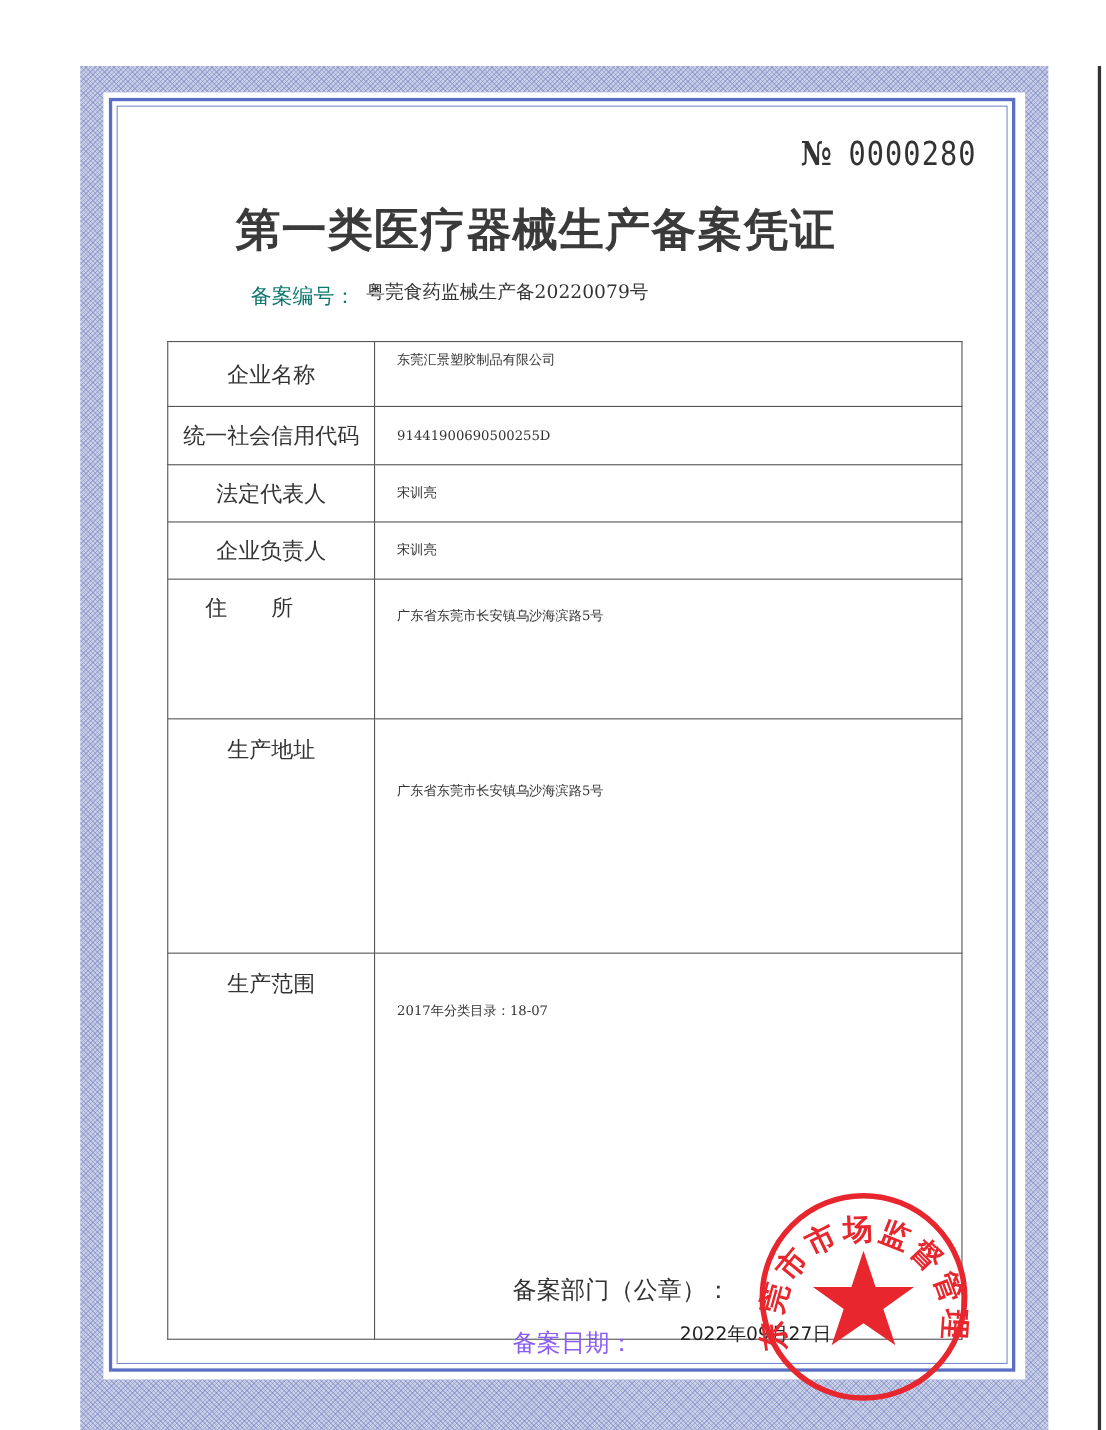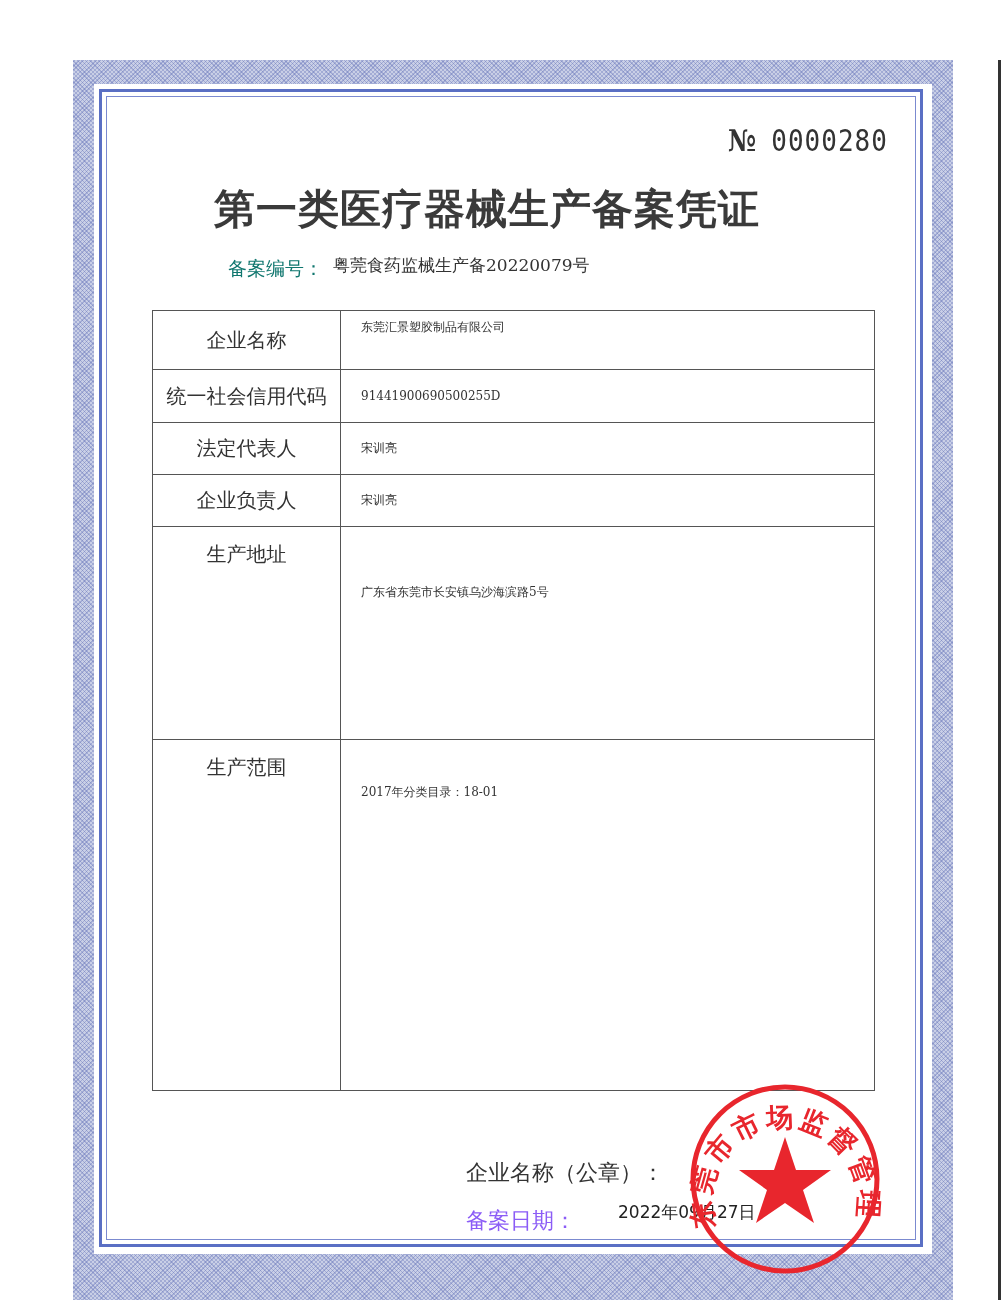--- a/index.html
+++ b/index.html
@@ -92,32 +92,36 @@
     <td class="v">91441900690500255D</td>
   </tr>
   <tr class="r3">
     <td class="k">法定代表人</td>
     <td class="v">宋训亮</td>
   </tr>
   <tr class="r4">
     <td class="k">企业负责人</td>
     <td class="v">宋训亮</td>
   </tr>
+  <tr class="r5">
+    <td class="k">住所</td>
+    <td class="v">广东省东莞市长安镇乌沙海滨路5号</td>
+  </tr>
   <tr class="r6">
     <td class="k">生产地址</td>
     <td class="v">广东省东莞市长安镇乌沙海滨路5号</td>
   </tr>
   <tr class="r7">
     <td class="k">生产范围</td>
-    <td class="v">2017年分类目录：18-01</td>
+    <td class="v">2017年分类目录：18-07</td>
   </tr>
 </tbody>
   </table>
 
-<div class="footer-dept">企业名称（公章）：</div>
+<div class="footer-dept">备案部门（公章）：</div>
 <div class="footer-date-label">备案日期：</div>
 <div class="footer-date-value">2022年09月27日</div>
 
 <svg class="seal" viewBox="0 0 194 194">
   <defs>
     <path id="sealArc" d="M 30 150 A 74 74 0 1 1 164 150"></path>
   </defs>
   <circle cx="97" cy="97" r="92" fill="none" stroke="#e8262d" stroke-width="5"></circle>
   <text font-family="DejaVu Sans, sans-serif" font-size="27" font-weight="bold" fill="#e8262d" letter-spacing="4">
     <textPath href="#sealArc" startOffset="2%">东莞市市场监督管理局</textPath>

